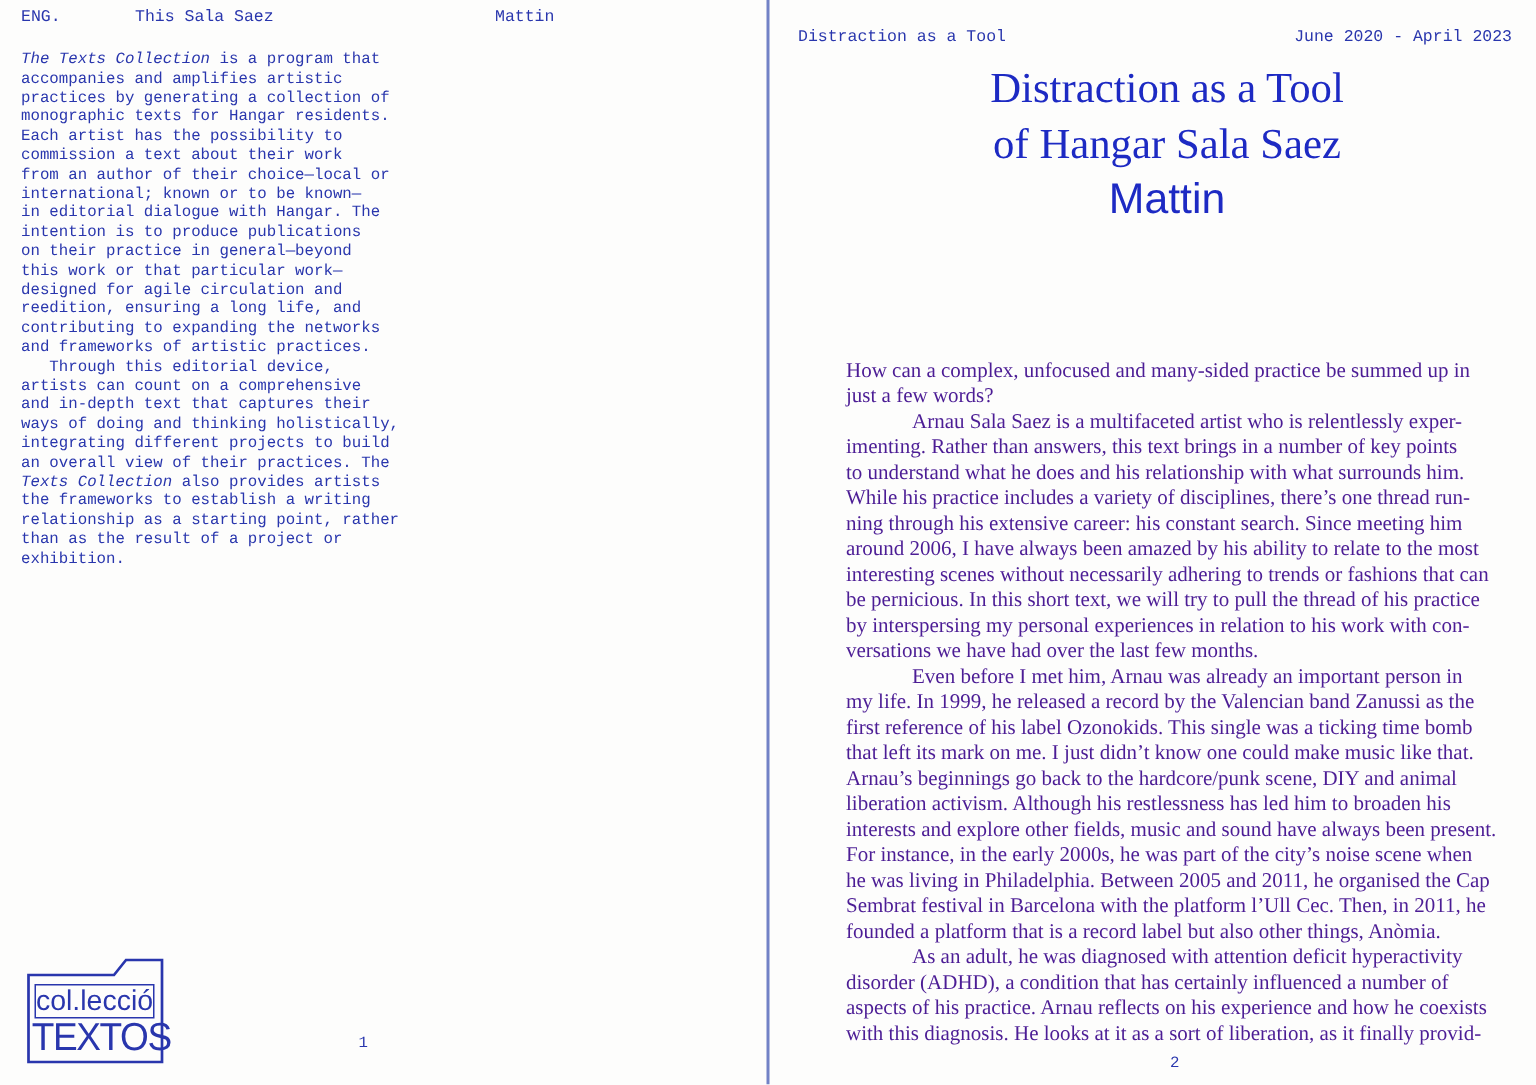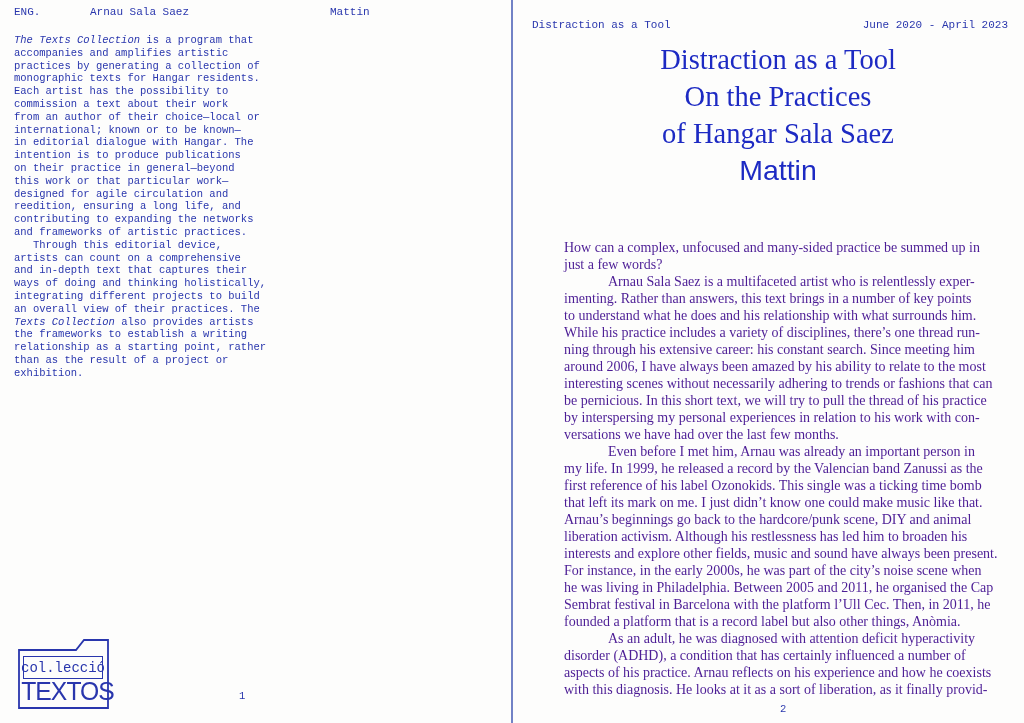--- a/index.html
+++ b/index.html
@@ -27,21 +27,21 @@
   }
   #intro-text em{font-style:italic;text-align:center;}
   
   #logo{position:absolute;left:18px;top:638px;width:92px;height:72px;color:#2936ad;}
   #logo svg{position:absolute;left:0;top:0;}
   #logo-line1-box{
     position:absolute;left:5px;top:18px;width:78px;height:21px;
     border:1.6px solid #2936ad;display:flex;align-items:center;justify-content:center;
   }
   #logo-line1{
-    font-family:Liberation Mono, monospace;font-size:14px;line-height:1;
+    font-family:Liberation Sans, sans-serif;font-size:19px;line-height:1;
   }
   #logo-line2{
     position:absolute;left:1px;top:39px;width:88px;text-align:center;
     font-family:"Liberation Sans",sans-serif;font-size:26px;line-height:1.1;
     letter-spacing:-1px;transform:scaleX(0.95);transform-origin:center;
   }
   .pagenum{position:absolute;top:690px;font-size:10.5px;}
   #pagenum-1{left:239px;}
   #pagenum-2{left:268px;}
   
@@ -58,21 +58,21 @@
   }
   #body-text p{margin:0;white-space:pre;}
   #body-text p.indent{text-indent:44px;}
 </style>
 </head>
 <body>
 
 <div class="page" id="left-page">
 
   <span class="mono runhead" style="left:14px">ENG.</span>
-  <span class="mono runhead" style="left:90px">Arnau Sala Saez</span>
+  <span class="mono runhead" style="left:90px">This Sala Saez</span>
   <span class="mono runhead" style="left:330px">Mattin</span>
 
   <div class="mono" id="intro-text"><em>The Texts Collection</em><span> is a program that
 accompanies and amplifies artistic
 practices by generating a collection of
 monographic texts for Hangar residents.
 Each artist has the possibility to
 commission a text about their work
 from an author of their choice—local or
 international; known or to be known—
@@ -111,21 +111,20 @@
 
 <div id="divider"></div>
 
 <div class="page" id="right-page">
 
   <span class="mono runhead" style="left:20px">Distraction as a Tool</span>
   <span class="mono runhead" style="right:16px">June 2020 - April 2023</span>
 
   <div id="doc-title">
     <div class="serif-line">Distraction as a Tool</div>
-    <div class="serif-line">On the Practices</div>
     <div class="serif-line">of Hangar Sala Saez</div>
     <div class="sans-line">Mattin</div>
   </div>
 
   <div id="body-text">
     <p>How can a complex, unfocused and many-sided practice be summed up in
 just a few words?</p>
     <p class="indent">Arnau Sala Saez is a multifaceted artist who is relentlessly exper-
 imenting. Rather than answers, this text brings in a number of key points
 to understand what he does and his relationship with what surrounds him.

